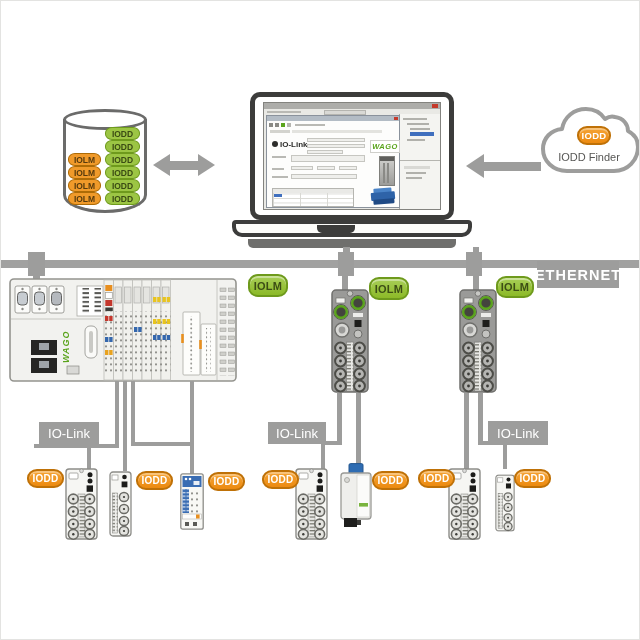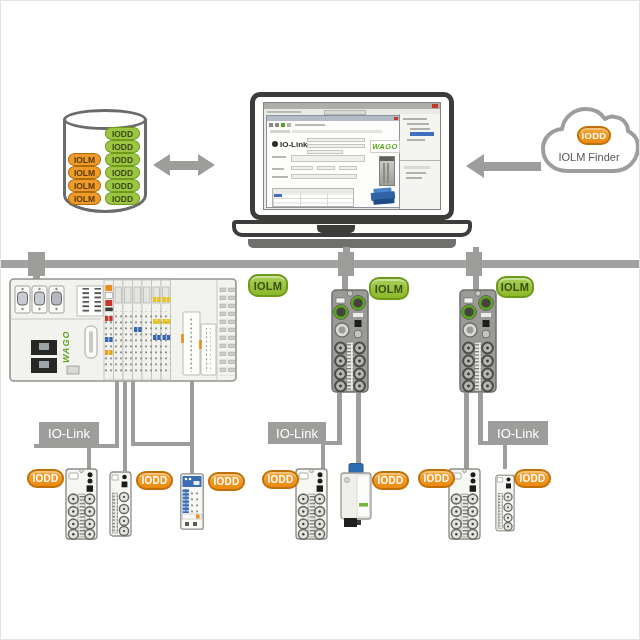--- a/index.html
+++ b/index.html
@@ -364,24 +364,25 @@
   <div>
     <div class="abs" style="left:465px;top:153px;width:0;height:0;border-top:12px solid transparent;border-bottom:12px solid transparent;border-right:18px solid #9d9d9c;"></div>
     <div class="line" style="left:482px;top:160.5px;width:58px;height:9px;"></div>
   </div>
 
   <div>
     <svg class="abs" style="left:536px;top:102px;" width="104" height="88" viewBox="0 0 104 88">
       <path d="M 77 68 H 30 C 16 68 6 58 6 46 C 6 35 14 27 25 26 C 27 14 37 6 49 6 C 57 6 64 10 68 16 C 71 14 75 13 78 14 C 86 15 91 21 91 28 C 97 31 101 37 101 44 C 101 57 91 68 77 68 Z" fill="#ffffff" stroke="#9d9d9c" stroke-width="4" stroke-linejoin="round"></path>
     </svg>
     <div class="tag tag-o" style="left:576px;top:125px;width:34px;height:19px;font-size:9.5px;">IODD</div>
-    <div class="abs" style="left:546px;top:150px;width:84px;text-align:center;font-size:11px;color:#575755;">IOLM Finder</div>
+    <div class="abs" style="left:546px;top:150px;width:84px;text-align:center;font-size:11px;color:#575755;">IODD Finder</div>
   </div>
 
   <div class="line" style="left:0;top:259px;width:640px;height:8px;background:#a1a1a0;"></div>
+  <div class="abs" style="left:536px;top:260px;width:82px;height:27px;background:#9d9d9c;color:#fff;display:flex;align-items:center;justify-content:center;font-size:14.5px;font-weight:bold;letter-spacing:1px;">ETHERNET</div>
 
   <div class="line" style="left:27px;top:251px;width:17px;height:24px;"></div>
   <div class="line" style="left:337px;top:251px;width:16px;height:24px;"></div>
   <div class="line" style="left:465px;top:251px;width:16px;height:24px;"></div>
   <div class="line" style="left:342px;top:246px;width:7px;height:14px;"></div>
   <div class="line" style="left:472px;top:246px;width:6px;height:14px;"></div>
   <div class="line" style="left:32px;top:270px;width:7px;height:9px;"></div>
   <div class="line" style="left:341px;top:270px;width:6px;height:19px;"></div>
   <div class="line" style="left:472px;top:270px;width:6px;height:19px;"></div>
 

